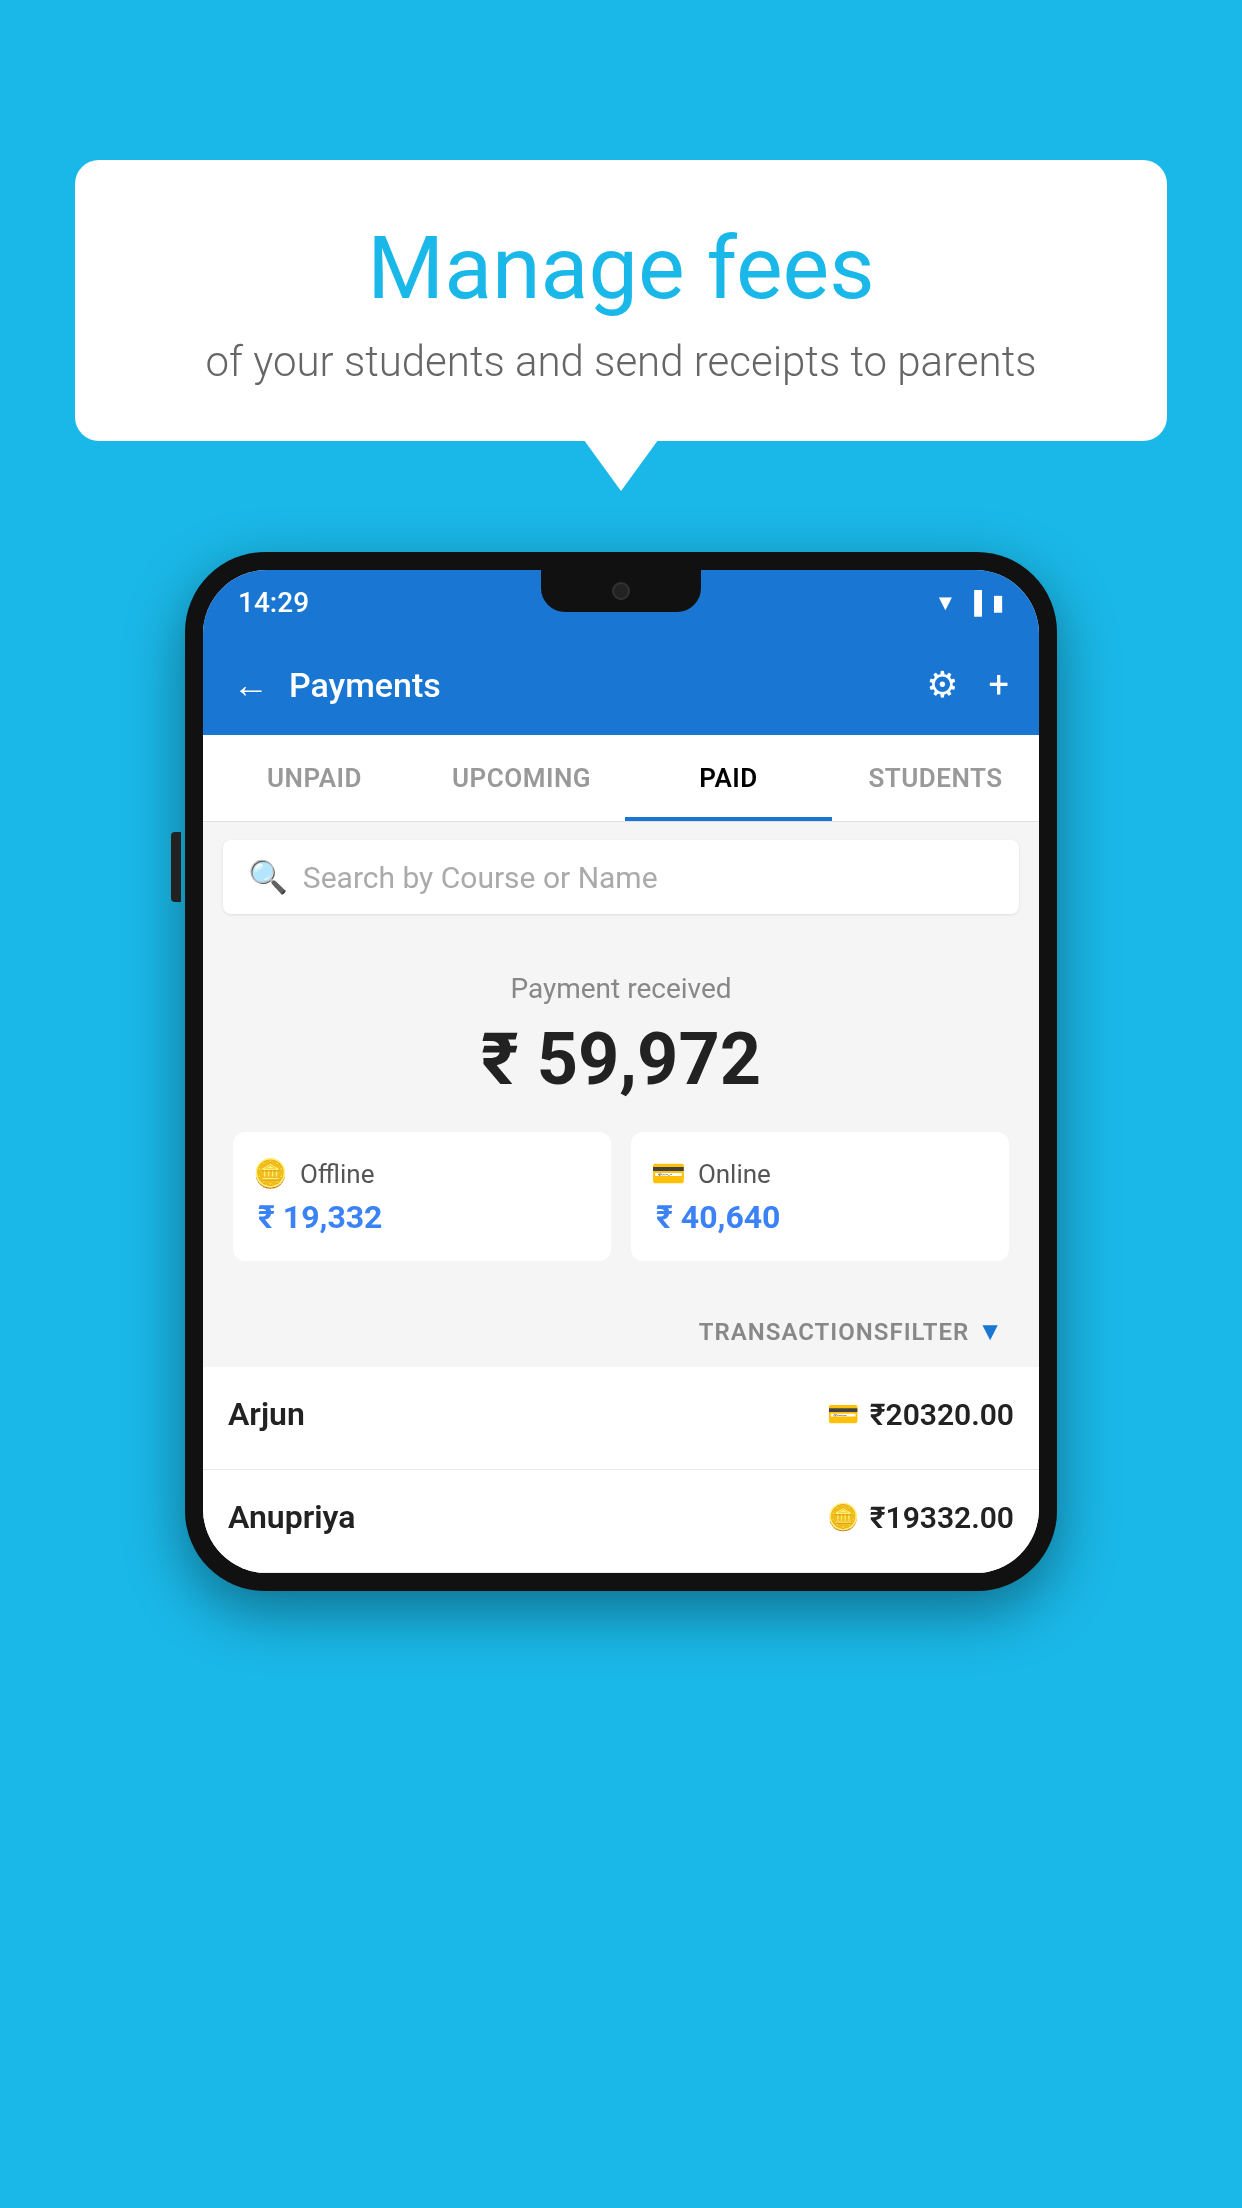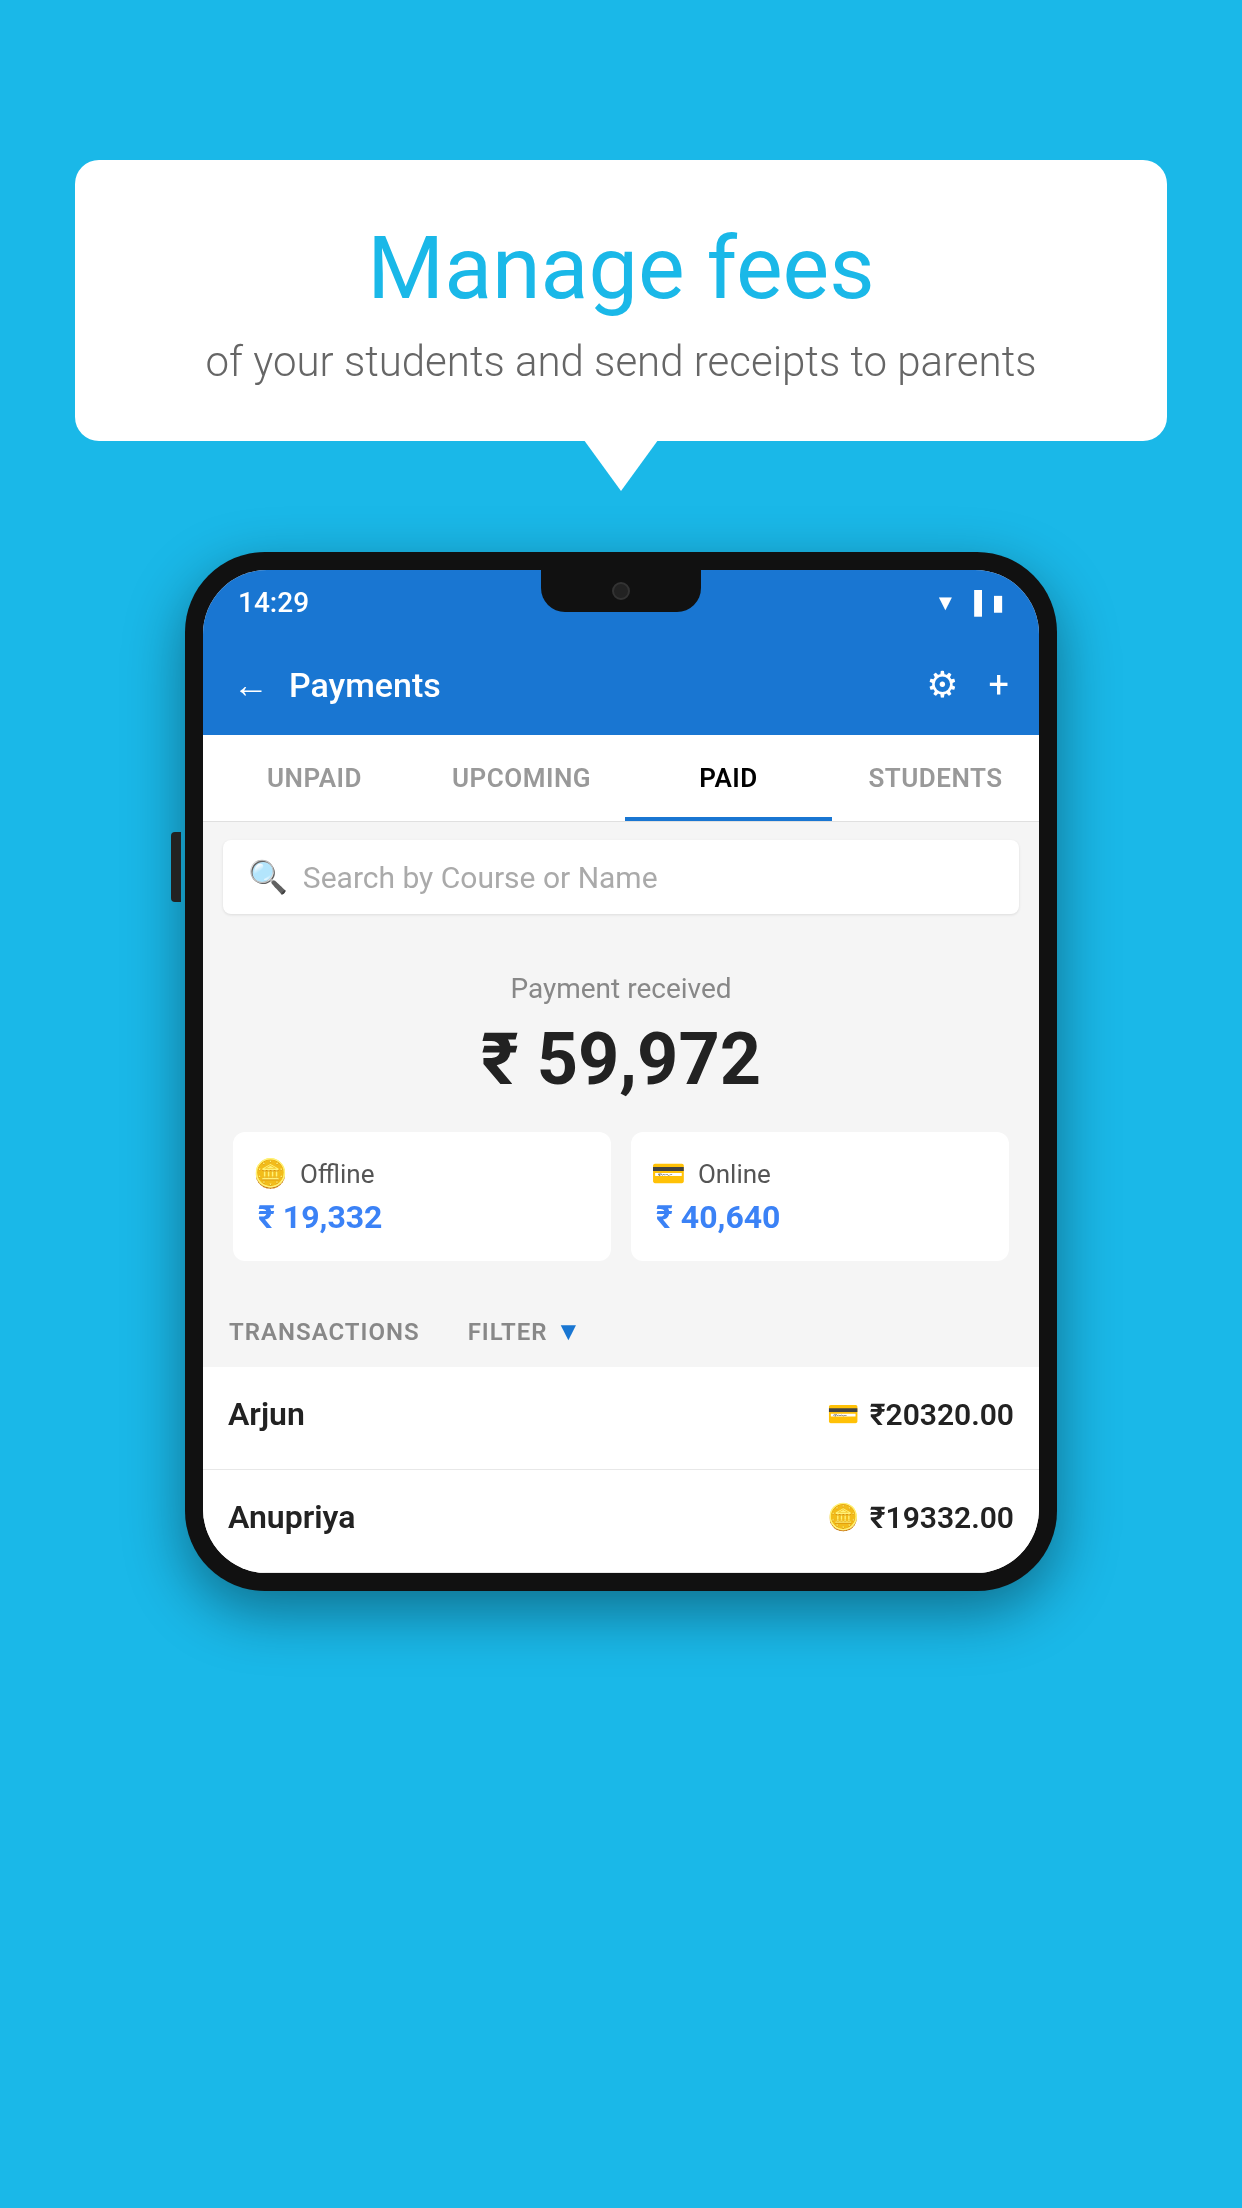--- a/index.html
+++ b/index.html
@@ -291,25 +291,24 @@
     .card-amount {
       font-size: 32px;
       font-weight: 700;
       color: #3b82f6;
       padding-left: 5px;
     }
 
     
     .transactions-header {
       display: flex;
-      justify-content: flex-start;
-      align-items: center;
-      padding: 25px 26px 20px;
+      justify-content: flex-end;
+      align-items: center;
+      padding: 25px 36px 20px;
       background: #f5f5f5;
-      gap: 48px;
     }
 
     .transactions-label {
       font-size: 24px;
       color: #888;
       font-weight: 600;
       letter-spacing: 1px;
     }
 
     .filter-container {

